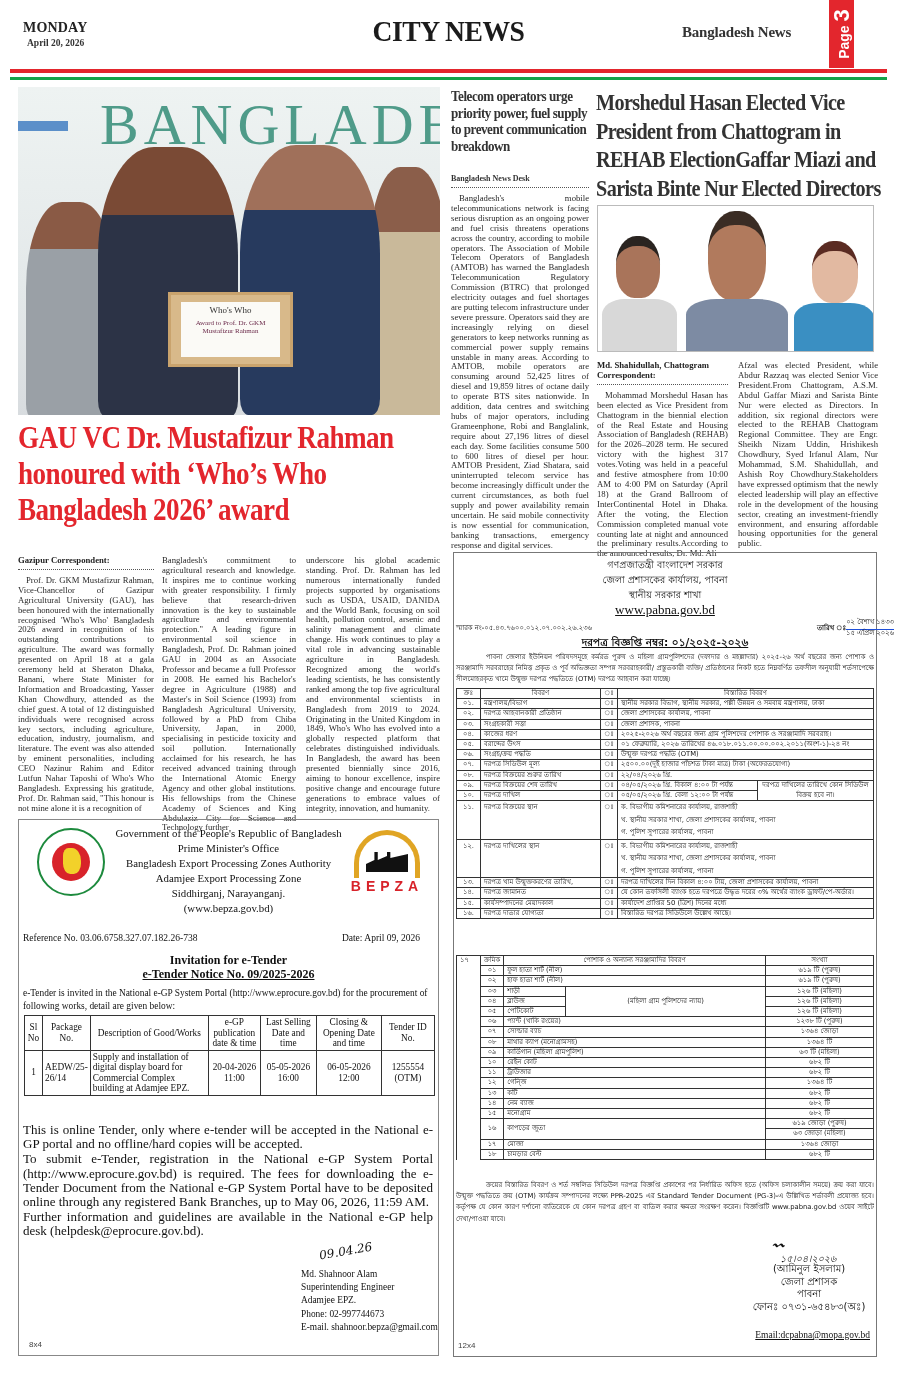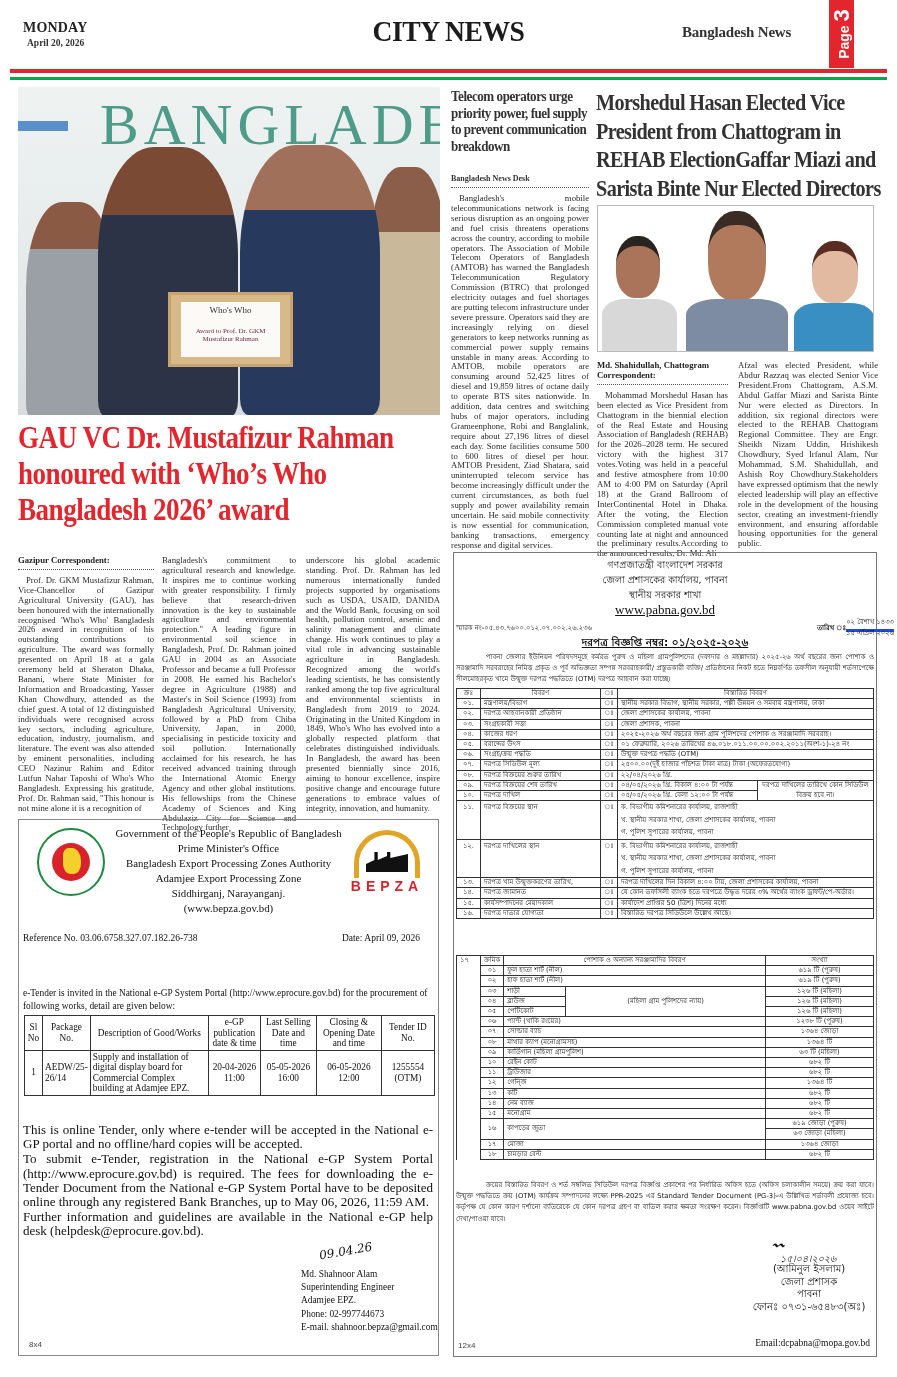--- a/index.html
+++ b/index.html
@@ -82,36 +82,36 @@
   .bepza .sig { position: absolute; left: 300px; top: 424px; font-family: "DejaVu Serif", serif; font-style: italic; font-size: 12px; transform: rotate(-10deg); }
   .bepza .signer { position: absolute; left: 282px; top: 448px; font-size: 9.4px; line-height: 13.2px; }
   .bepza .code { position: absolute; left: 10px; bottom: 6px; font-family: "Liberation Sans", sans-serif; font-size: 8px; color: #444; }
 
   
   .pabna { position: absolute; left: 453px; top: 552px; width: 424px; height: 805px; border: 1px solid #777; color: #111; font-family: "DejaVu Sans", sans-serif; padding-left: 12px; }
   .pabna .hdr { position: absolute; left: 0; top: 4px; width: 100%; text-align: center; font-size: 9.5px; line-height: 15px; }
   .pabna .hdr .web { font-family: "Liberation Serif", serif; font-size: 13px; text-decoration: underline; }
   .pabna .memo { position: absolute; left: 2px; top: 69px; font-size: 6.8px; }
   .pabna .datebox { position: absolute; left: 340px; top: 63px; font-size: 6.8px; }
-  .pabna .datebox .t1 { position: absolute; left: 52px; top: 0; white-space: nowrap; border-bottom: 3px solid #1d4ed8; padding-bottom: 1px; width: 48px; text-align: right; }
+  .pabna .datebox .t1 { position: absolute; left: 52px; top: 0; white-space: nowrap; border-bottom: 1px solid #1d4ed8; padding-bottom: 1px; width: 48px; text-align: right; }
   .pabna .datebox .t2 { position: absolute; left: 52px; top: 11px; white-space: nowrap; width: 48px; text-align: right; }
   .pabna .datebox .lbl { position: absolute; left: 23px; top: 6px; white-space: nowrap; font-weight: bold; }
   .pabna .notice-no { position: absolute; left: 0; width: 100%; top: 82px; text-align: center; font-weight: bold; font-size: 10.5px; text-decoration: underline; }
   .pabna .intro { position: absolute; left: 2px; top: 99px; width: 418px; font-size: 6.8px; line-height: 11px; text-align: justify; text-indent: 30px; }
   .pabna table { border-collapse: collapse; font-size: 6.8px; line-height: 9.2px; }
   .pabna td, .pabna th { border: 1px solid #333; padding: 0 3px; font-weight: normal; vertical-align: top; }
   .pabna .t-main { position: absolute; left: 2px; top: 135px; width: 418px; }
   .pabna .t-main td.c { text-align: center; }
   .pabna .t-items { position: absolute; left: 2px; top: 402px; width: 418px; }
   .pabna .t-items td.c { text-align: center; }
   .pabna .foot { position: absolute; left: 2px; top: 627px; width: 418px; font-size: 6.8px; line-height: 11.2px; text-align: justify; text-indent: 30px; }
   .pabna .sig { position: absolute; left: 318px; top: 682px; font-family: "DejaVu Serif", serif; font-style: italic; font-size: 12px; }
   .pabna .sig2 { position: absolute; left: 326px; top: 699px; font-family: "DejaVu Serif", serif; font-style: italic; font-size: 9.5px; }
   .pabna .officer { position: absolute; left: 290px; top: 710px; width: 130px; text-align: center; font-size: 10px; line-height: 12.5px; }
-  .pabna .email { position: absolute; right: 6px; bottom: 8px; font-family: "Liberation Serif", serif; font-size: 9.5px; }
+  .pabna .email { position: absolute; right: 6px; bottom: 16px; font-family: "Liberation Serif", serif; font-size: 9.5px; text-decoration: underline; }
   .pabna .code { position: absolute; left: 4px; bottom: 6px; font-family: "Liberation Sans", sans-serif; font-size: 8px; color: #444; }
 </style>
 </head>
 <body>
 
 <header class="masthead">
   <div class="mast-day">MONDAY</div>
   <div class="mast-date">April 20, 2026</div>
   <div class="mast-title">CITY NEWS</div>
   <div class="mast-brand">Bangladesh News</div>
@@ -126,21 +126,21 @@
   <div class="blue-bar"></div>
   <div class="banner-text">BANGLADES</div>
   <div class="chief">CHIEF GUEST</div>
   <div class="person p1"></div>
   <div class="person p4"></div>
   <div class="person p2"></div>
   <div class="person p3"></div>
   <div class="plaque">
     <div class="plaque-inner">
       <div style="font-size:9px;color:#333;">Who's Who</div>
-      <div style="margin-top:12px;">Award to Prof. Dr. GKM Mustafizur Rahman</div>
+      <div style="margin-top:4px;">Award to Prof. Dr. GKM Mustafizur Rahman</div>
     </div>
   </div>
 </figure>
 
 <h1 class="lead-headline">GAU VC Dr. Mustafizur Rahman honoured with ‘Who’s Who Bangladesh 2026’ award</h1>
 
 <div class="col" style="left:18px; top:556px; width:136px;">
   <div class="byline">Gazipur Correspondent:</div>
   <p>Prof. Dr. GKM Mustafizur Rahman, Vice-Chancellor of Gazipur Agricultural University (GAU), has been honoured with the internationally recognised 'Who's Who' Bangladesh 2026 award in recognition of his outstanding contributions to agriculture. The award was formally presented on April 18 at a gala ceremony held at Sheraton Dhaka, Banani, where State Minister for Information and Broadcasting, Yasser Khan Chowdhury, attended as the chief guest. A total of 12 distinguished individuals were recognised across key sectors, including agriculture, education, industry, journalism, and literature. The event was also attended by eminent personalities, including CEO Nazinur Rahim and Editor Lutfun Nahar Taposhi of Who's Who Bangladesh. Expressing his gratitude, Prof. Dr. Rahman said, "This honour is not mine alone it is a recognition of</p>
 </div>
@@ -192,20 +192,24 @@
   <div class="hdr">
     <div>Government of the People's Republic of Bangladesh</div>
     <div>Prime Minister's Office</div>
     <div>Bangladesh Export Processing Zones Authority</div>
     <div>Adamjee Export Processing Zone</div>
     <div>Siddhirganj, Narayanganj.</div>
     <div>(www.bepza.gov.bd)</div>
   </div>
   <div class="ref">Reference No. 03.06.6758.327.07.182.26-738</div>
   <div class="date">Date: April 09, 2026</div>
+  <div class="inv">
+    <div>Invitation for e-Tender</div>
+    <div class="u">e-Tender Notice No. 09/2025-2026</div>
+  </div>
   <div class="intro">e-Tender is invited in the National e-GP System Portal (http://www.eprocure.gov.bd) for the procurement of following works, detail are given below:</div>
   <table>
     <thead>
       <tr>
         <th style="width:18px">Sl No</th>
         <th style="width:43px">Package No.</th>
         <th style="width:118px">Description of Good/Works</th>
         <th style="width:52px">e-GP publication date &amp; time</th>
         <th style="width:56px">Last Selling Date and time</th>
         <th style="width:65px">Closing &amp; Opening Date and time</th>

